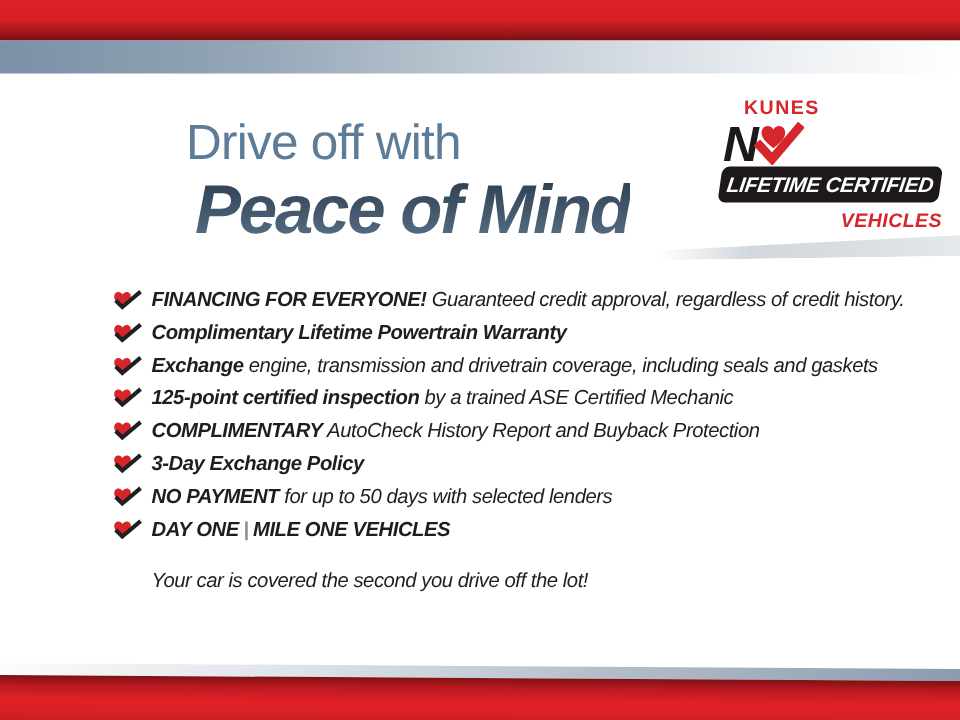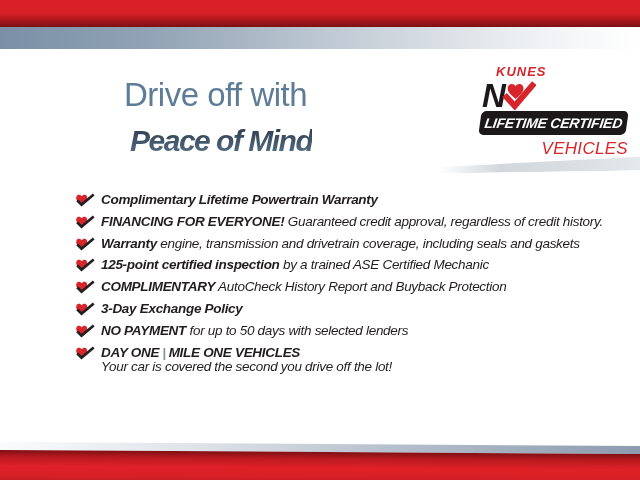--- a/index.html
+++ b/index.html
@@ -17,68 +17,68 @@
     position:absolute; left:0; top:27px; width:640px; height:22px;
     background:linear-gradient(to right, #7a90a7 0%, #93a5b6 25%, #c5ced7 55%, #edf0f3 82%, #ffffff 100%);
   }
   
   .headline1 {
     position:absolute; left:86px; top:76px;
     font-size:33px; color:#5d7c97; letter-spacing:-0.5px;margin-left:38px;
   }
   .headline2 {
     position:absolute; left:130px; top:112px;
-    font-size:30px; font-style:italic; font-weight:bold; letter-spacing:-1.5px;
+    font-size:46px; font-style:italic; font-weight:bold; letter-spacing:-1.5px;
     background:linear-gradient(to bottom, #2c3c4e 10%, #5a7289 95%);
     -webkit-background-clip:text; background-clip:text;
-    color:transparent;margin-top:12px; -webkit-text-fill-color:transparent;
+    color:transparent; -webkit-text-fill-color:transparent;
   }
   
   .logo { position:absolute; left:480px; top:64px; width:148px; height:92px; }
   .logo-kunes {
     position:absolute; left:16px; top:0;
-    font-size:13px; font-weight:bold; font-style:italic; color:#d6252b; letter-spacing:1px;
+    font-size:13px; font-weight:bold; color:#d6252b; letter-spacing:1px;
   }
   .logo-nofear {
     position:absolute; left:2px; top:13px; display:flex; align-items:center;
     font-size:33px; font-weight:bold; font-style:italic; color:#1d191a; letter-spacing:-1px;
   }
   .logo-heart-svg { width:34px; height:30px; margin:0 -1px 2px -3px; }
   .logo-banner {
     position:absolute; left:0; top:47px; width:147px; height:24px;
     background:#1d191a; border-radius:5px; transform:skewX(-8deg);
     display:flex; align-items:center; justify-content:center;
   }
   .logo-banner span {
     color:#ffffff; font-size:14px; font-weight:bold; font-style:italic; letter-spacing:-0.2px;
     white-space:nowrap;
   }
   .logo-vehicles {
     position:absolute; right:0; top:75px;
-    font-size:17px; font-weight:normal; font-style:italic; color:#d6252b; letter-spacing:0.3px;
+    font-size:13px; font-weight:bold; font-style:italic; color:#d6252b; letter-spacing:0.3px;
   }
   .swoosh {
     position:absolute; left:438px; top:158px; width:206px; height:14px;
     background:linear-gradient(to right, rgba(205,211,217,0) 0%, rgba(205,211,217,0.9) 30%,
                 rgba(214,219,224,0.95) 60%, rgba(228,231,235,0.95) 100%);
     clip-path:polygon(0 55%, 100% 0, 100% 100%, 0 100%);
     transform:rotate(-0.8deg);
   }
   
   .benefits { position:absolute; left:74px; top:193px; width:548px; }
   .benefit { display:flex; align-items:flex-start; margin-bottom:5.8px; }
   .check-icon { flex:0 0 21px; width:21px; height:16px; margin:0 6px 0 0; }
   .check-icon svg { display:block; width:21px; height:16px; }
   .benefit-text {
     font-size:13.5px; font-style:italic; color:#211d1e;
     line-height:14.8px; letter-spacing:-0.3px;
   }
   .b { font-weight:bold; }
   .sep { font-weight:bold; color:#8d9299; padding:0 3px; }
-  .subline { font-style:italic; }
+  .subline { font-style:italic;margin-top:20px; }
   
   .bottom-band { position:absolute; left:-4px; top:444px; width:648px; transform:rotate(0.35deg); }
   .bottom-silver {
     height:8px;
     background:linear-gradient(to right, #fbfcfd 0%, #dfe4e9 30%, #b7c1cd 60%, #8b9bae 100%);
   }
   .bottom-red {
     height:36px;
     background:linear-gradient(to bottom, #7e1014 0%, #b81a20 18%, #e02127 45%, #d62026 70%, #b3191f 100%);
   }
@@ -110,41 +110,41 @@
 
 <div class="benefits">
 
   <div class="benefit">
     <span class="check-icon">
       <svg viewBox="0 0 26 20">
           <path d="M9.5 4.2 C8.3 1.6 4.6 1.4 3.2 3.6 C1.8 5.8 2.8 8.8 5.1 11.3 C6.5 12.8 8.1 14.2 9.5 15.3 C10.9 14.2 12.5 12.8 13.9 11.3 C16.2 8.8 17.2 5.8 15.8 3.6 C14.4 1.4 10.7 1.6 9.5 4.2 Z" fill="#d6252b"></path>
           <path d="M3.8 9.2 L9.3 14.6 L24.5 1.8" stroke="#231f20" stroke-width="3.4" fill="none"></path>
         </svg>
     </span>
+    <span class="benefit-text"><span class="b">FINANCING FOR EVERYONE!</span><span> Guaranteed credit approval, regardless of credit history.</span></span>
+  </div>
+
+  <div class="benefit">
+    <span class="check-icon">
+      <svg viewBox="0 0 26 20">
+          <path d="M9.5 4.2 C8.3 1.6 4.6 1.4 3.2 3.6 C1.8 5.8 2.8 8.8 5.1 11.3 C6.5 12.8 8.1 14.2 9.5 15.3 C10.9 14.2 12.5 12.8 13.9 11.3 C16.2 8.8 17.2 5.8 15.8 3.6 C14.4 1.4 10.7 1.6 9.5 4.2 Z" fill="#d6252b"></path>
+          <path d="M3.8 9.2 L9.3 14.6 L24.5 1.8" stroke="#231f20" stroke-width="3.4" fill="none"></path>
+        </svg>
+    </span>
     <span class="benefit-text"><span class="b">Complimentary Lifetime Powertrain Warranty</span><span></span></span>
   </div>
 
   <div class="benefit">
     <span class="check-icon">
       <svg viewBox="0 0 26 20">
           <path d="M9.5 4.2 C8.3 1.6 4.6 1.4 3.2 3.6 C1.8 5.8 2.8 8.8 5.1 11.3 C6.5 12.8 8.1 14.2 9.5 15.3 C10.9 14.2 12.5 12.8 13.9 11.3 C16.2 8.8 17.2 5.8 15.8 3.6 C14.4 1.4 10.7 1.6 9.5 4.2 Z" fill="#d6252b"></path>
           <path d="M3.8 9.2 L9.3 14.6 L24.5 1.8" stroke="#231f20" stroke-width="3.4" fill="none"></path>
         </svg>
     </span>
-    <span class="benefit-text"><span class="b">FINANCING FOR EVERYONE!</span><span> Guaranteed credit approval, regardless of credit history.</span></span>
-  </div>
-
-  <div class="benefit">
-    <span class="check-icon">
-      <svg viewBox="0 0 26 20">
-          <path d="M9.5 4.2 C8.3 1.6 4.6 1.4 3.2 3.6 C1.8 5.8 2.8 8.8 5.1 11.3 C6.5 12.8 8.1 14.2 9.5 15.3 C10.9 14.2 12.5 12.8 13.9 11.3 C16.2 8.8 17.2 5.8 15.8 3.6 C14.4 1.4 10.7 1.6 9.5 4.2 Z" fill="#d6252b"></path>
-          <path d="M3.8 9.2 L9.3 14.6 L24.5 1.8" stroke="#231f20" stroke-width="3.4" fill="none"></path>
-        </svg>
-    </span>
-    <span class="benefit-text"><span class="b">Warranty</span><span> engine, transmission and drivetrain coverage, including seals and gaskets</span></span>
+    <span class="benefit-text"><span class="b">Exchange</span><span> engine, transmission and drivetrain coverage, including seals and gaskets</span></span>
   </div>
 
 
   <div class="benefit">
     <span class="check-icon">
       <svg viewBox="0 0 26 20">
           <path d="M9.5 4.2 C8.3 1.6 4.6 1.4 3.2 3.6 C1.8 5.8 2.8 8.8 5.1 11.3 C6.5 12.8 8.1 14.2 9.5 15.3 C10.9 14.2 12.5 12.8 13.9 11.3 C16.2 8.8 17.2 5.8 15.8 3.6 C14.4 1.4 10.7 1.6 9.5 4.2 Z" fill="#d6252b"></path>
           <path d="M3.8 9.2 L9.3 14.6 L24.5 1.8" stroke="#231f20" stroke-width="3.4" fill="none"></path>
         </svg>
     </span>

